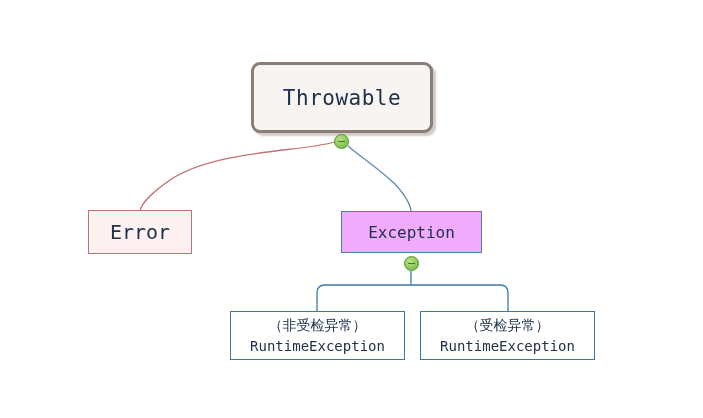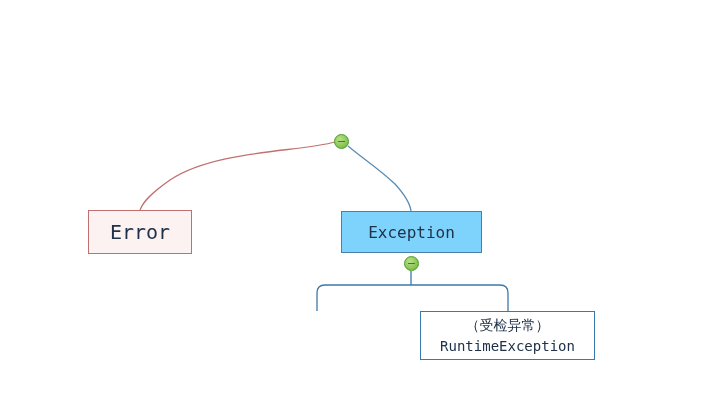--- a/index.html
+++ b/index.html
@@ -65,21 +65,21 @@
     font-size: 20px;
   }
 
   
   .node-exception {
     left: 341px;
     top: 211px;
     width: 141px;
     height: 42px;
     border: 1px solid #4a7fab;
-    background: #7dd3fc;
+    background: #f0abfc;
     font-size: 16px;
   }
 
   
   .node-leaf {
     width: 175px;
     height: 49px;
     top: 311px;
     border: 1px solid #3a79ab;
     background: #ffffff;
@@ -130,29 +130,36 @@
 
     <path d="M 335 142 C 300 152 215 150 170 180 C 150 194 143 202 140 210" fill="none" stroke="#c0716f" stroke-width="1.3"></path>
 
     <path d="M 348 146 C 362 158 378 168 395 184 C 405 195 410 203 411 211" fill="none" stroke="#5b8db5" stroke-width="1.3"></path>
 
     <path d="M 411 271 L 411 285" fill="none" stroke="#3a79ab" stroke-width="1.3"></path>
     <path d="M 411 285 L 325 285 Q 317 285 317 293 L 317 311" fill="none" stroke="#3a79ab" stroke-width="1.3"></path>
     <path d="M 411 285 L 500 285 Q 508 285 508 293 L 508 311" fill="none" stroke="#3a79ab" stroke-width="1.3"></path>
   </svg>
 
+  <div class="node node-root">
+    <span>Throwable</span>
+  </div>
 
   <div class="node node-error">
     <span>Error</span>
   </div>
 
   <div class="node node-exception">
     <span>Exception</span>
   </div>
 
+  <div class="node node-leaf node-runtime">
+    <span class="leaf-cn">（非受检异常）</span>
+    <span class="leaf-en">RuntimeException</span>
+  </div>
 
   <div class="node node-leaf node-checked">
     <span class="leaf-cn">（受检异常）</span>
     <span class="leaf-en">RuntimeException</span>
   </div>
 
   <div class="toggle toggle-root"></div>
   <div class="toggle toggle-exception"></div>
 
 </div>

